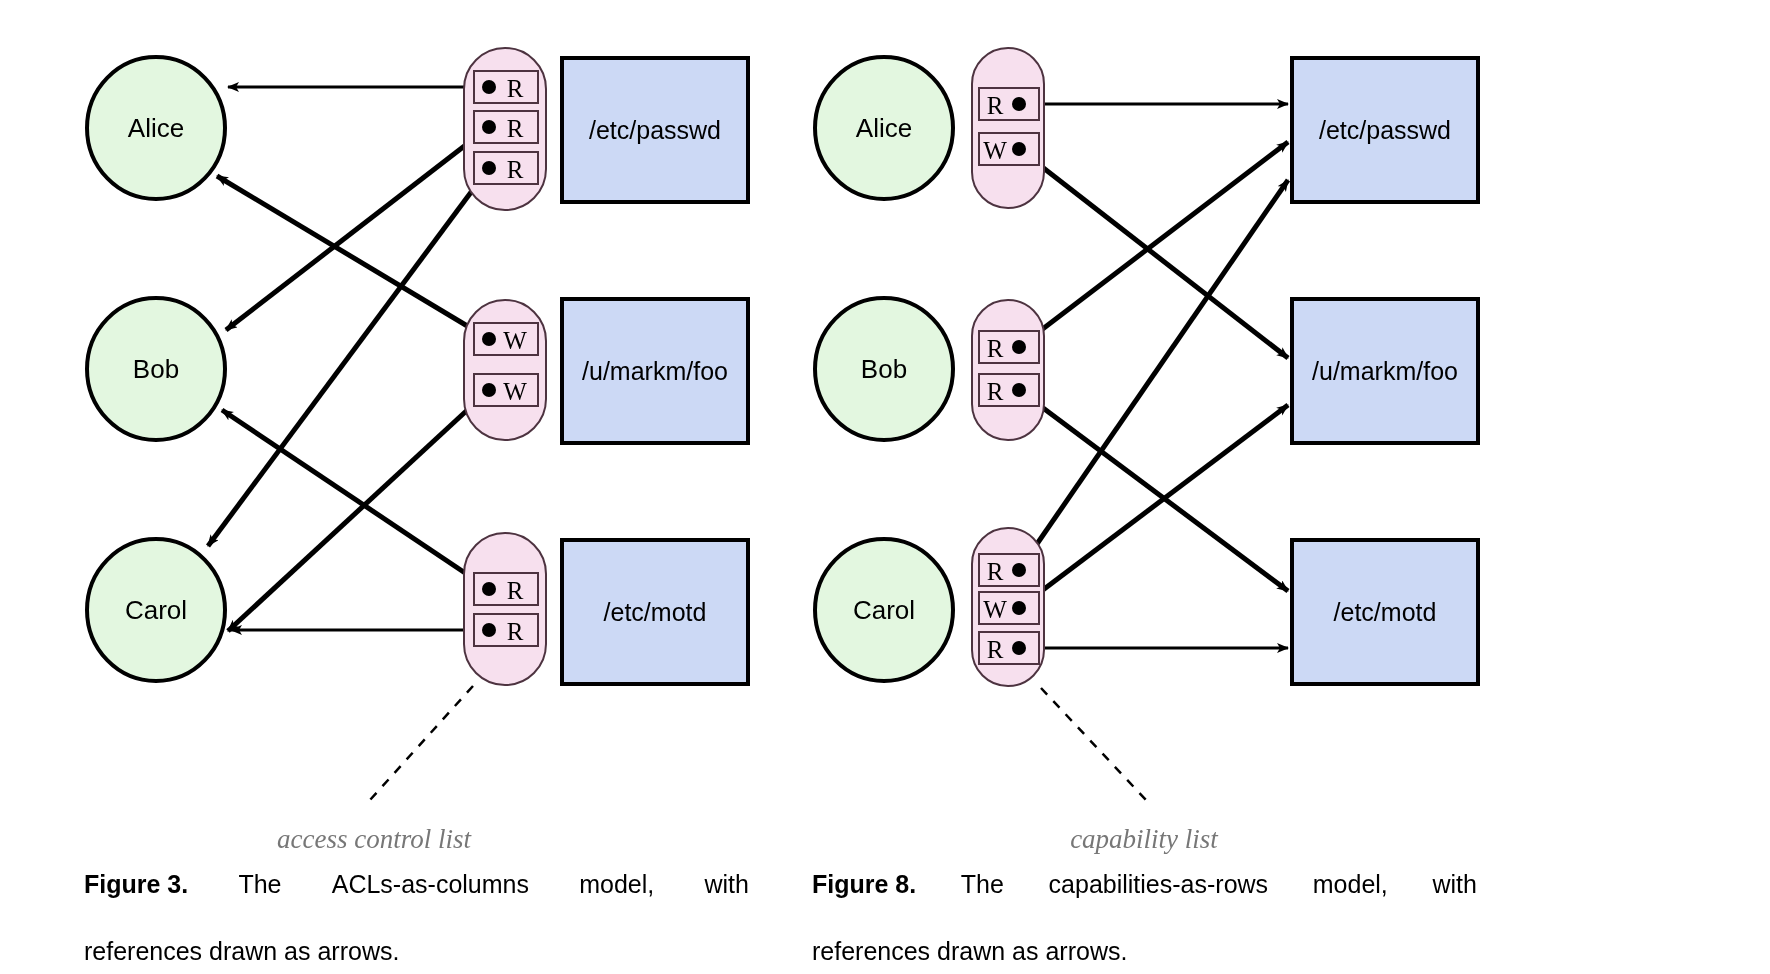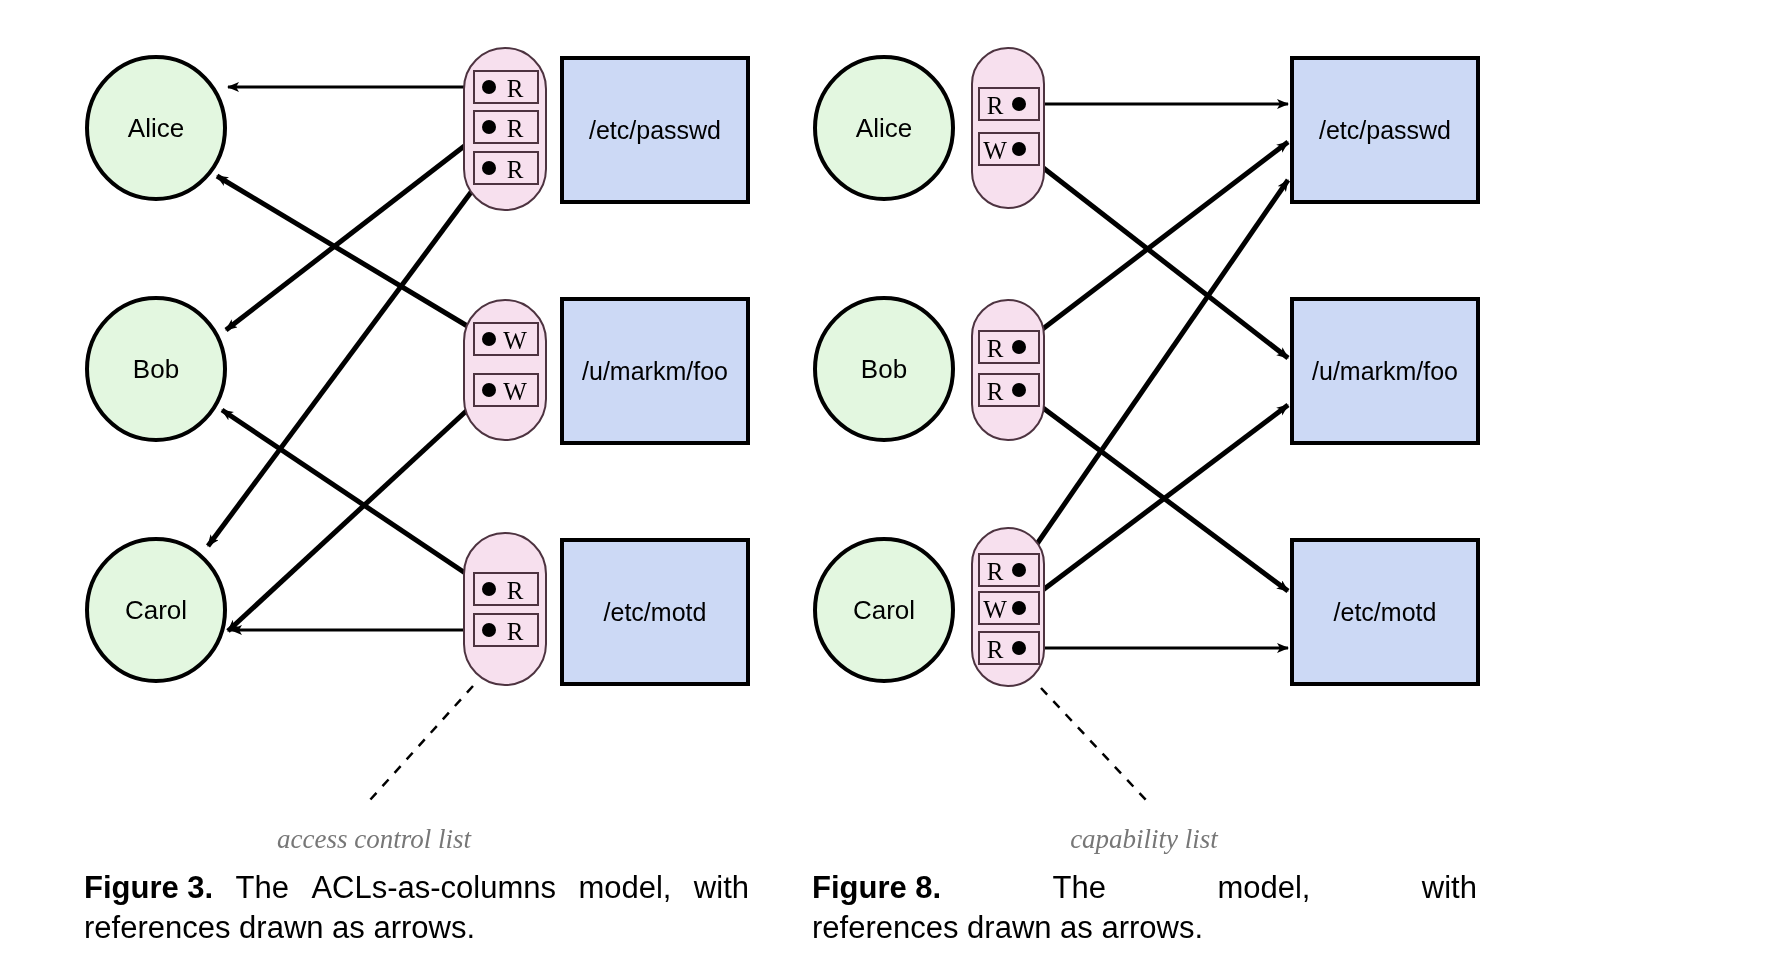--- a/index.html
+++ b/index.html
@@ -1,22 +1,22 @@
 <!DOCTYPE html>
 <html><head>
 <meta charset="utf-8">
 <style>
   html,body{margin:0;padding:0;background:#ffffff;}
   body{width:1770px;height:974px;font-family:"Liberation Sans",sans-serif;position:relative;overflow:hidden;}
   .figwrap{position:absolute;top:0;left:0;width:1770px;height:974px;}
   svg{position:absolute;top:0;left:0;width:1770px;height:974px;}
-  .cap{position:absolute;font-family:"Liberation Sans",sans-serif;font-size:31px;color:#000;line-height:1.28;text-align:justify;}
+  .cap{position:absolute;font-family:"Liberation Sans",sans-serif;font-size:25px;color:#000;line-height:1.28;text-align:justify;}
   .cap b{font-weight:bold;}
   .cap .j{display:flex;justify-content:space-between;}
-  .cap .l2{display:block;}
+  .cap .l2{display:block;margin-top:35px;}
   .caption-left{left:84px;top:868px;width:665px;}
   .caption-right{left:812px;top:868px;width:665px;}
 </style>
 </head>
 <body>
 
 <div class="figwrap">
 
 <svg viewBox="0 0 1770 974">
   <defs>
@@ -204,19 +204,20 @@
     <span>model,</span>
     <span>with</span>
   </div>
   <span class="l2">references drawn as arrows.</span>
 </div>
 
 <div class="cap caption-right">
   <div class="j">
     <b>Figure 8.</b>
     <span>The</span>
+    <span>capabilities-as-rows</span>
     <span>model,</span>
     <span>with</span>
   </div>
   <span class="l2">references drawn as arrows.</span>
 </div>
 
 </div>
 
 </body></html>

